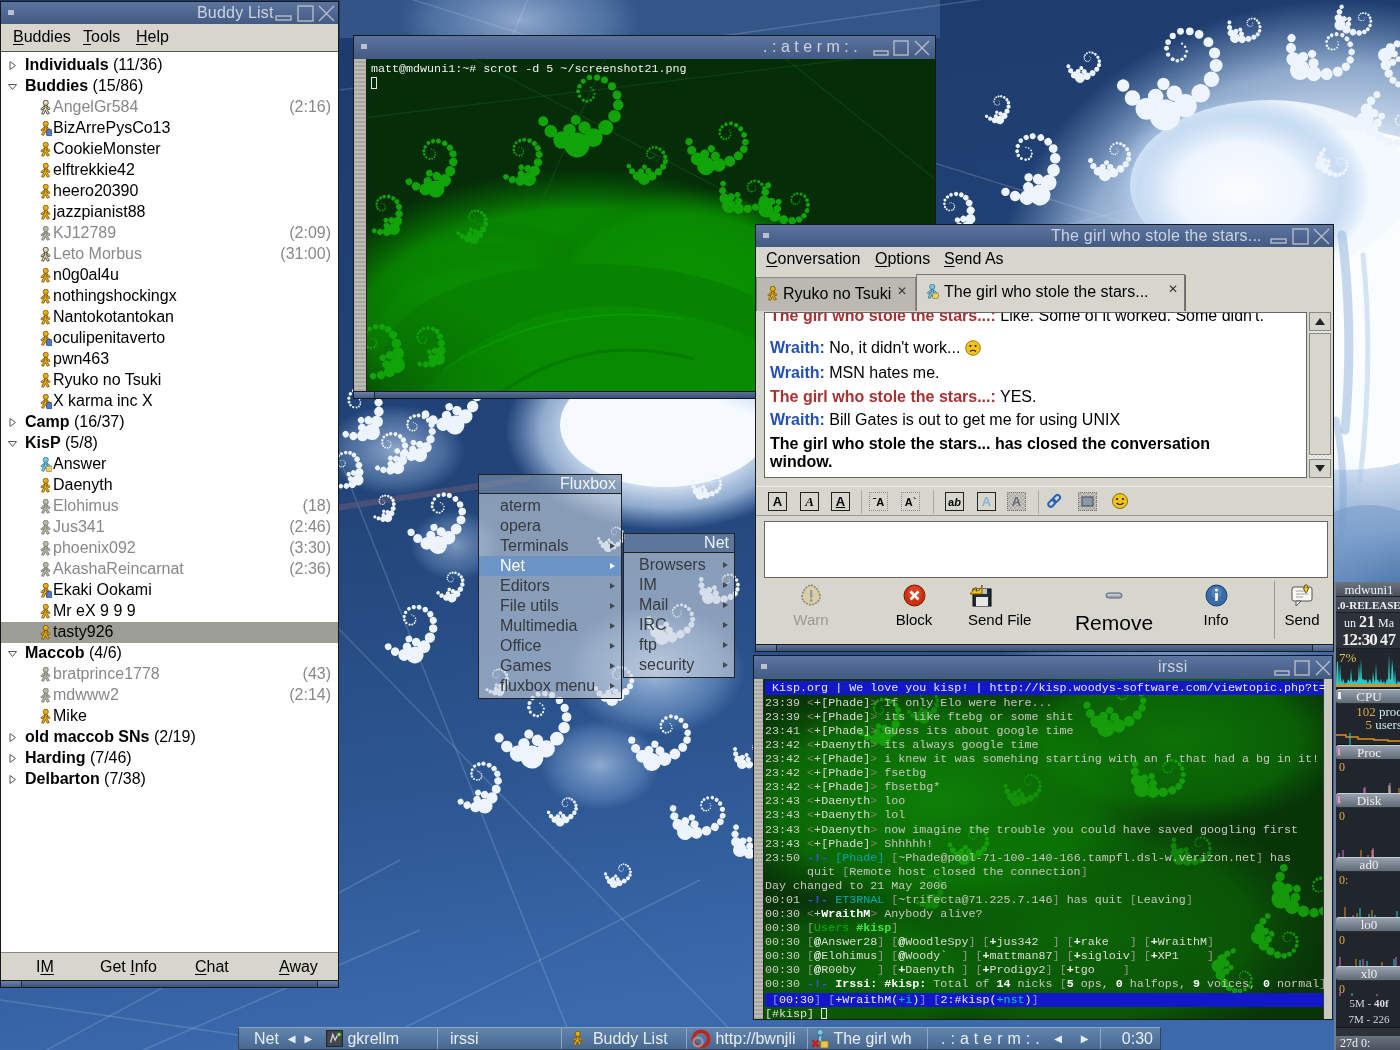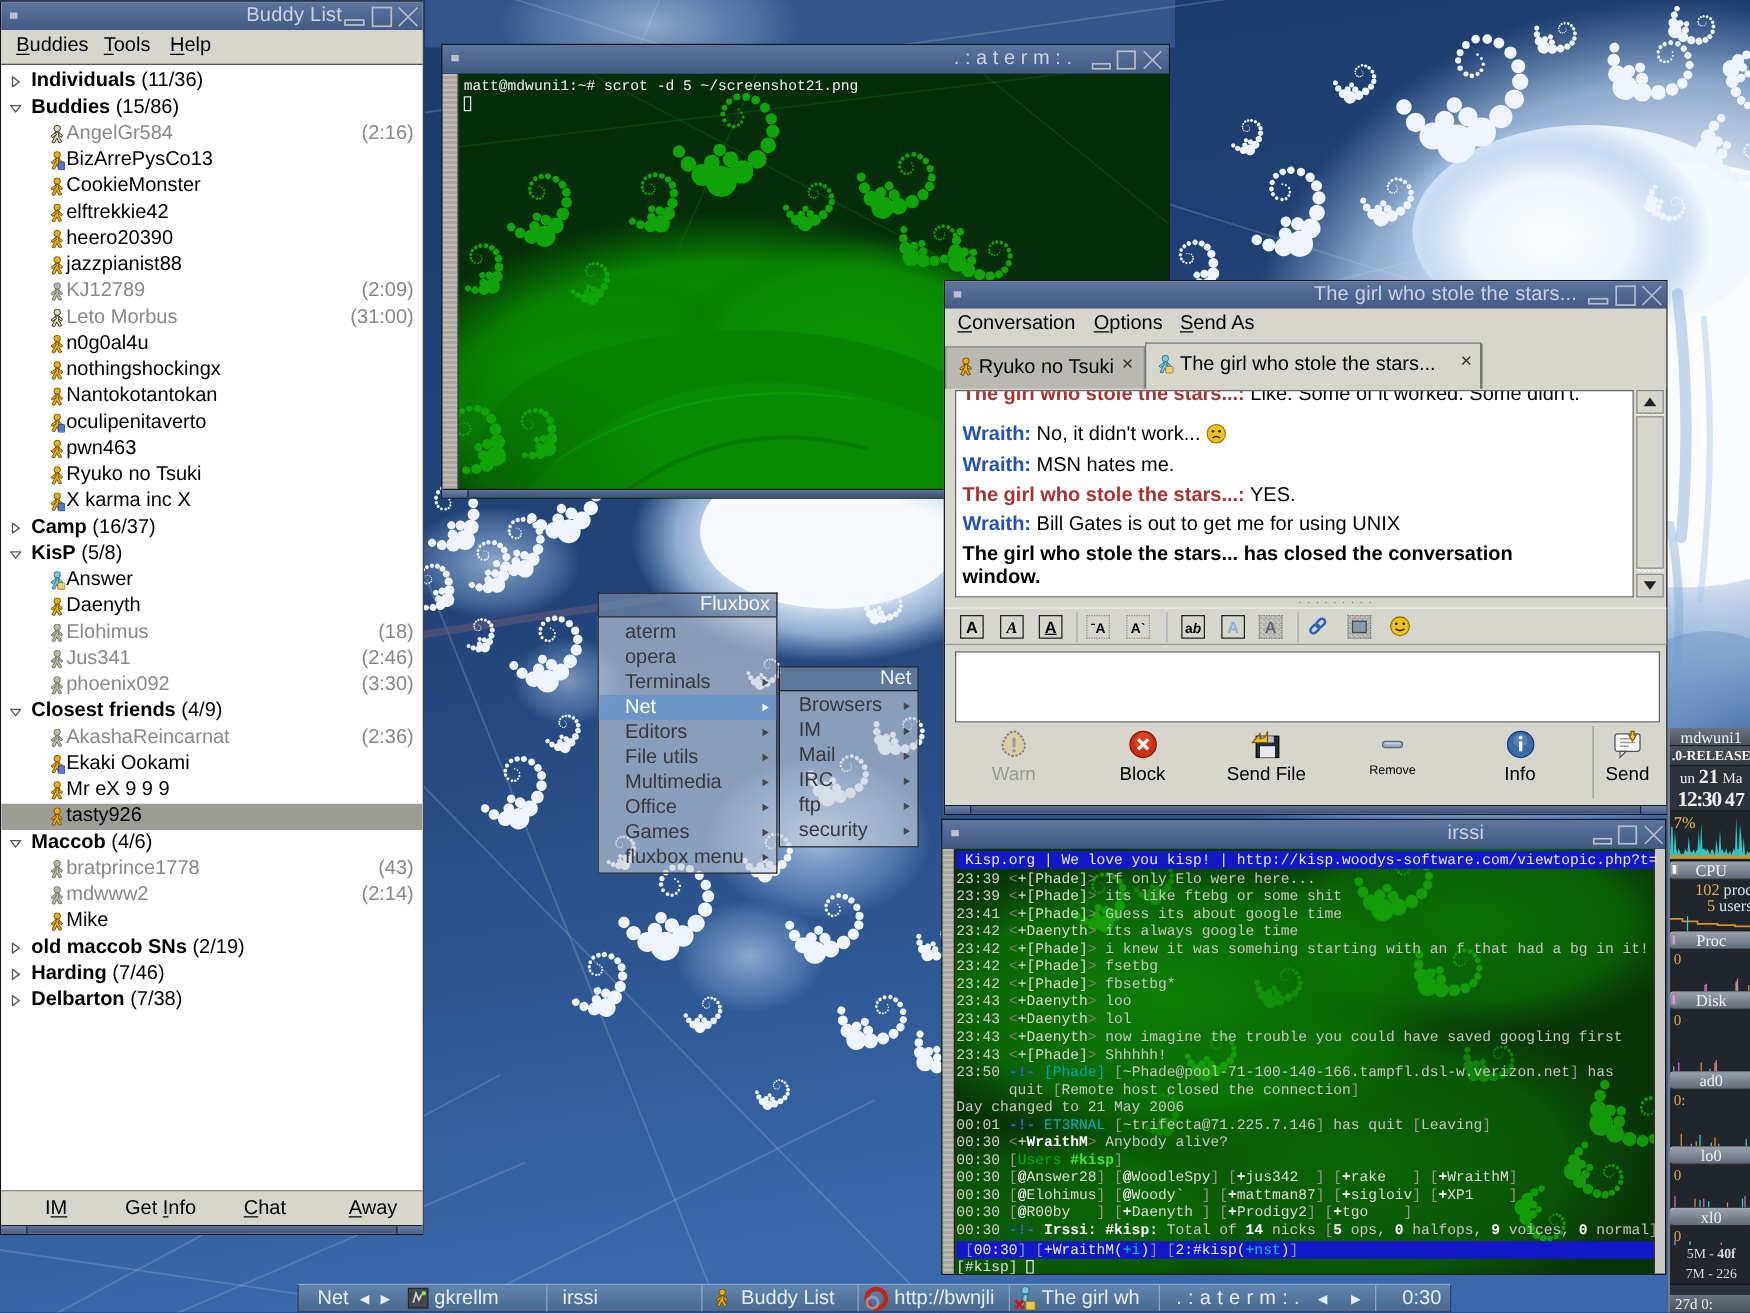--- a/index.html
+++ b/index.html
@@ -337,26 +337,20 @@
         <span class="grey" style="position:absolute;left:52px;top:1px">Jus341</span>
         <span class="tm" style="top:1px">(2:46)</span>
       </div>
 <div class="row" style="">
         <svg style="position:absolute;left:37px;top:3px" width="14" height="15" viewBox="0 0 13 14">
           <use href="#aimg"></use>
         </svg>
         <span class="grey" style="position:absolute;left:52px;top:1px">phoenix092</span>
         <span class="tm" style="top:1px">(3:30)</span>
       </div>
-<div class="row">
-        <svg style="position:absolute;left:7px;top:6px" width="9" height="9" viewBox="0 0 9 9">
-          <path d="M0.5 2.5 L8.5 2.5 L4.5 7.5 Z" fill="#fff" stroke="#555" stroke-width="1"></path>
-        </svg>
-        <span style="position:absolute;left:24px;top:1px"><b>Closest friends</b> (4/9)</span>
-      </div>
 <div class="row" style="">
         <svg style="position:absolute;left:37px;top:3px" width="14" height="15" viewBox="0 0 13 14">
           <use href="#aimg"></use>
         </svg>
         <span class="grey" style="position:absolute;left:52px;top:1px">AkashaReincarnat</span>
         <span class="tm" style="top:1px">(2:36)</span>
       </div>
 <div class="row" style="">
         <svg style="position:absolute;left:37px;top:3px" width="14" height="15" viewBox="0 0 13 14">
           <use href="#aimyb"></use>
@@ -599,35 +593,35 @@
       <div style="font-size:15px;color:#9a9a94;margin-top:2px">Warn</div>
     </div>
   <div class="abs" style="left:113px;top:358px;width:90px;text-align:center">
       <div style="height:26px"><svg width="25" height="25" viewBox="0 0 25 25">
           <circle cx="12.5" cy="12.5" r="10.5" fill="#cc3010" stroke="#7a1a00"></circle>
           <circle cx="12.5" cy="10" r="7" fill="#e05030" opacity="0.6"></circle>
           <path d="M8.5 8.5 L16.5 16.5 M16.5 8.5 L8.5 16.5" stroke="#fff" stroke-width="2.6"></path>
         </svg></div>
       <div style="font-size:15px;color:#000;margin-top:2px">Block</div>
     </div>
-  <div class="abs" style="left:212px;top:358px;width:90px;text-align:center">
+  <div class="abs" style="left:212px;top:358px;width:90px;text-align:left">
       <div style="height:26px"><svg width="26" height="26" viewBox="0 0 26 26">
           <rect x="5" y="6" width="18" height="17" fill="#222c38" stroke="#000"></rect>
           <rect x="9" y="6" width="10" height="5" fill="#b8c4cc"></rect>
           <rect x="8" y="14" width="12" height="9" fill="#e8e8e8"></rect>
           <path d="M4 12 L10 5 L10 9 Q15 9 16 3 L16 12 Z" fill="#f0c020" stroke="#7a5c00" transform="translate(-2,-1)"></path>
         </svg></div>
       <div style="font-size:15px;color:#000;margin-top:2px">Send File</div>
     </div>
   <div class="abs" style="left:313px;top:358px;width:90px;text-align:center">
       <div style="height:26px"><svg width="26" height="26" viewBox="0 0 26 26">
           <rect x="5" y="10" width="16" height="5" rx="2.5" fill="#9aa6b8" stroke="#5a6678"></rect>
           <rect x="6.5" y="11" width="13" height="1.6" rx="0.8" fill="#c8d2de"></rect>
         </svg></div>
-      <div style="font-size:10px;color:#000;margin-top:2px">Remove</div>
+      <div style="font-size:21px;color:#000;margin-top:2px">Remove</div>
     </div>
   <div class="abs" style="left:415px;top:358px;width:90px;text-align:center">
       <div style="height:26px"><svg width="25" height="25" viewBox="0 0 25 25">
           <circle cx="12.5" cy="12.5" r="10.5" fill="#3a6aa8" stroke="#1a3a68"></circle>
           <circle cx="12.5" cy="9.5" r="5.5" fill="#6a93c4" opacity="0.55"></circle>
           <rect x="11.2" y="10" width="2.6" height="8" fill="#fff"></rect>
           <circle cx="12.5" cy="7" r="1.5" fill="#fff"></circle>
         </svg></div>
       <div style="font-size:15px;color:#000;margin-top:2px">Info</div>
     </div>

